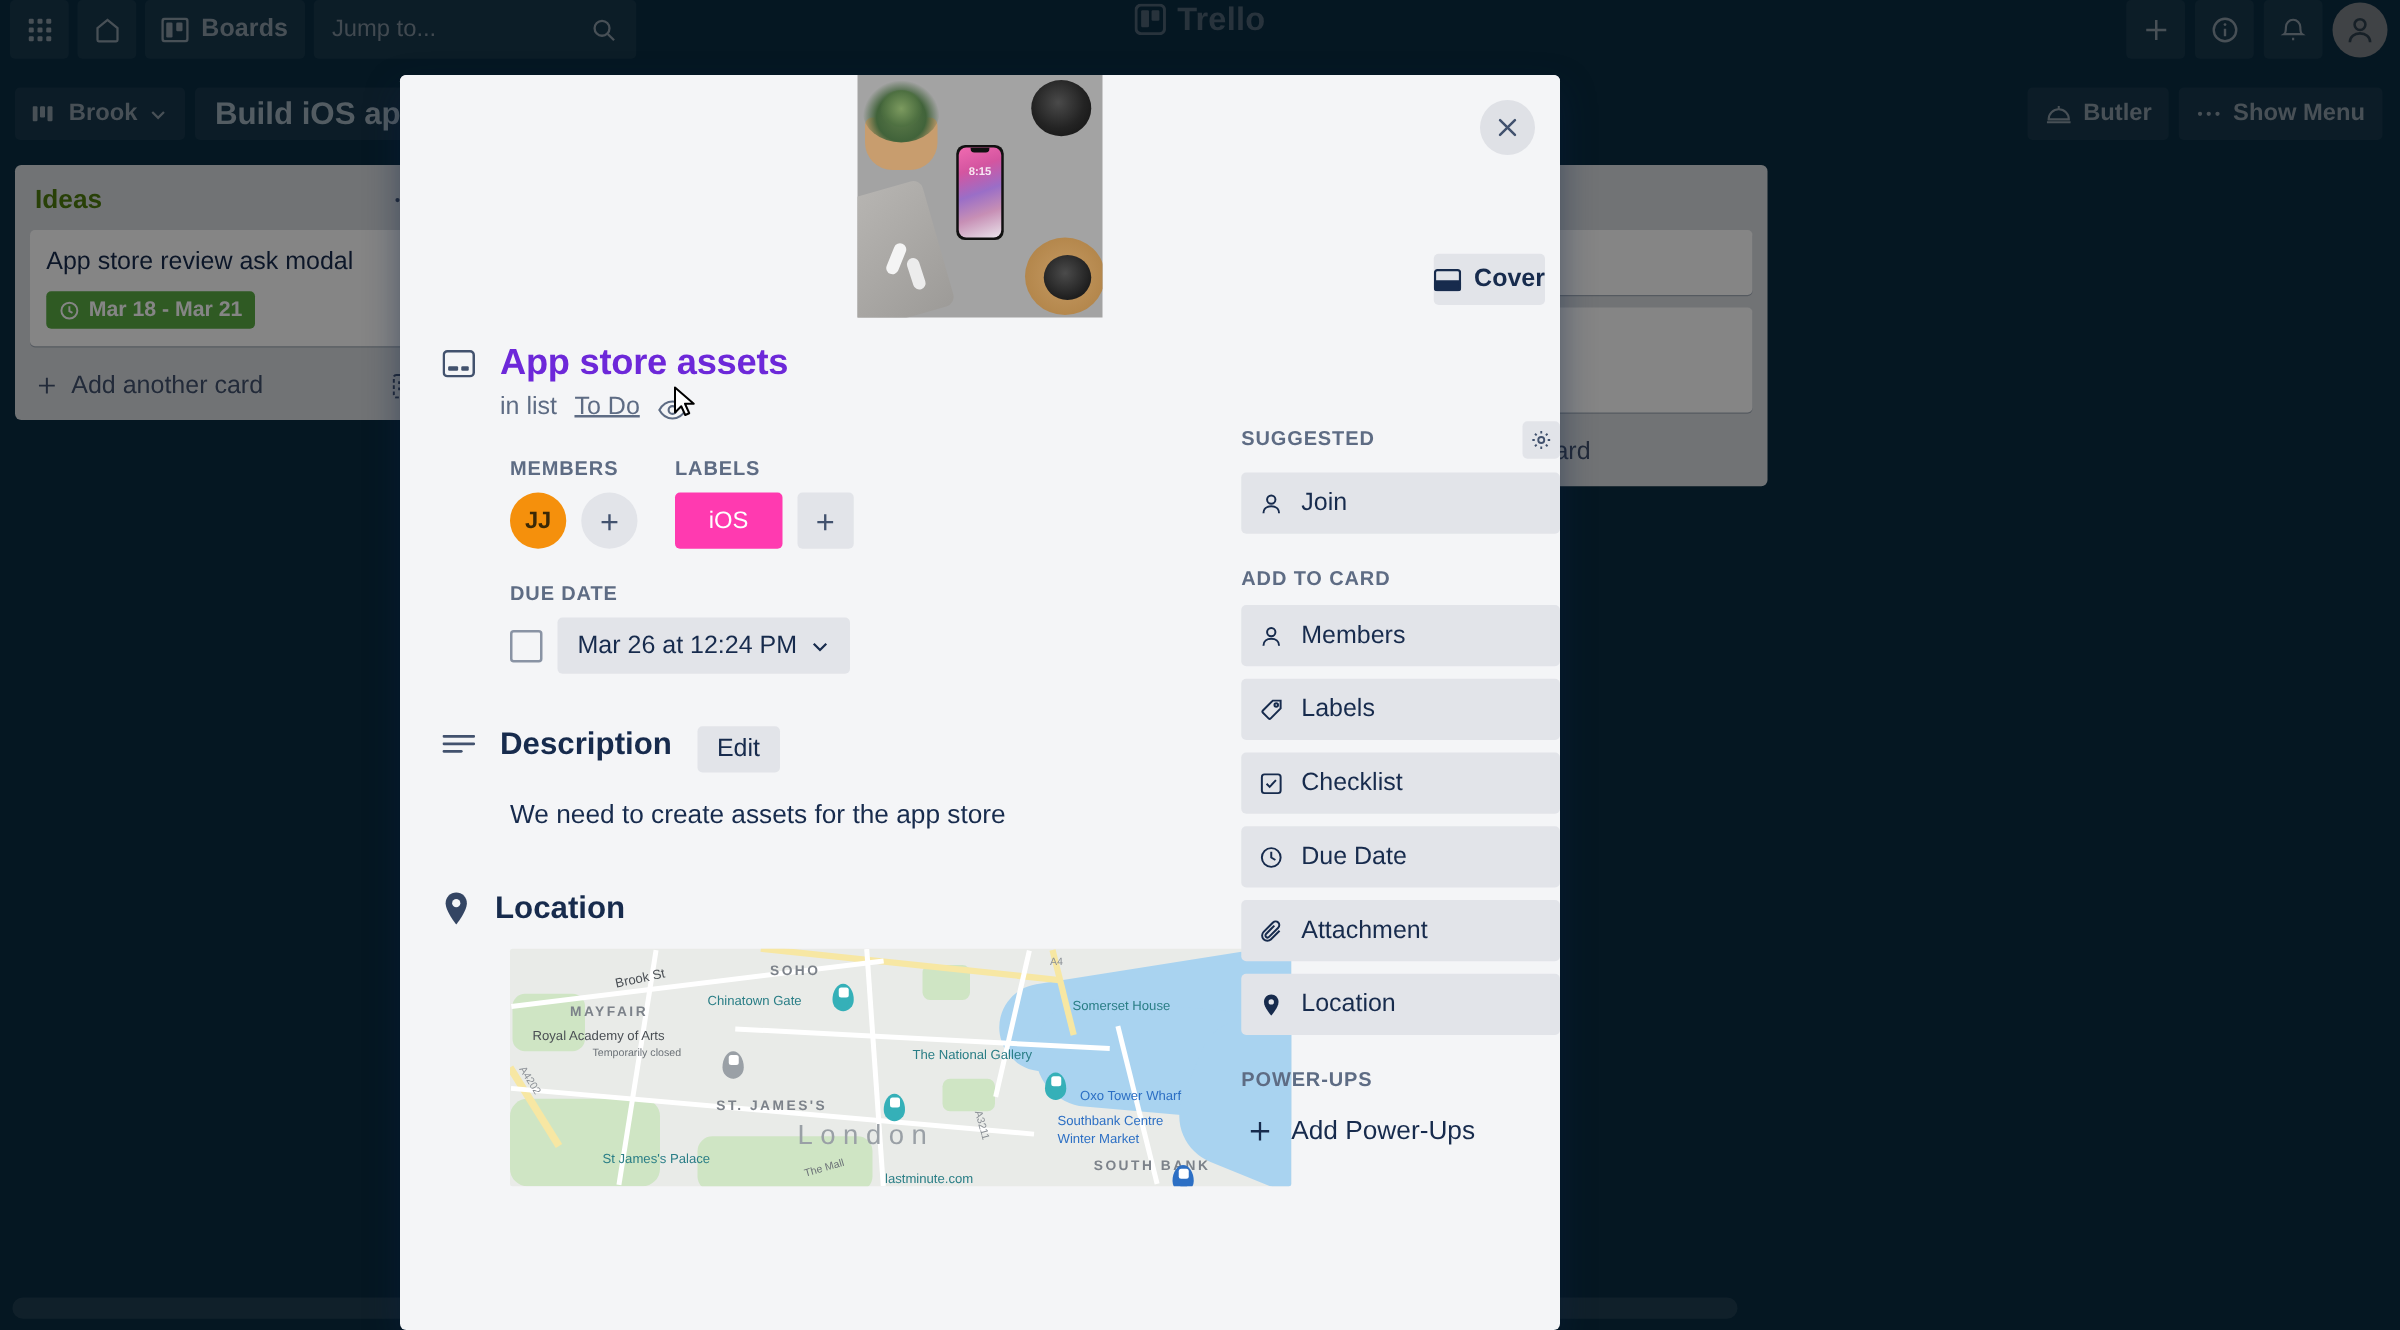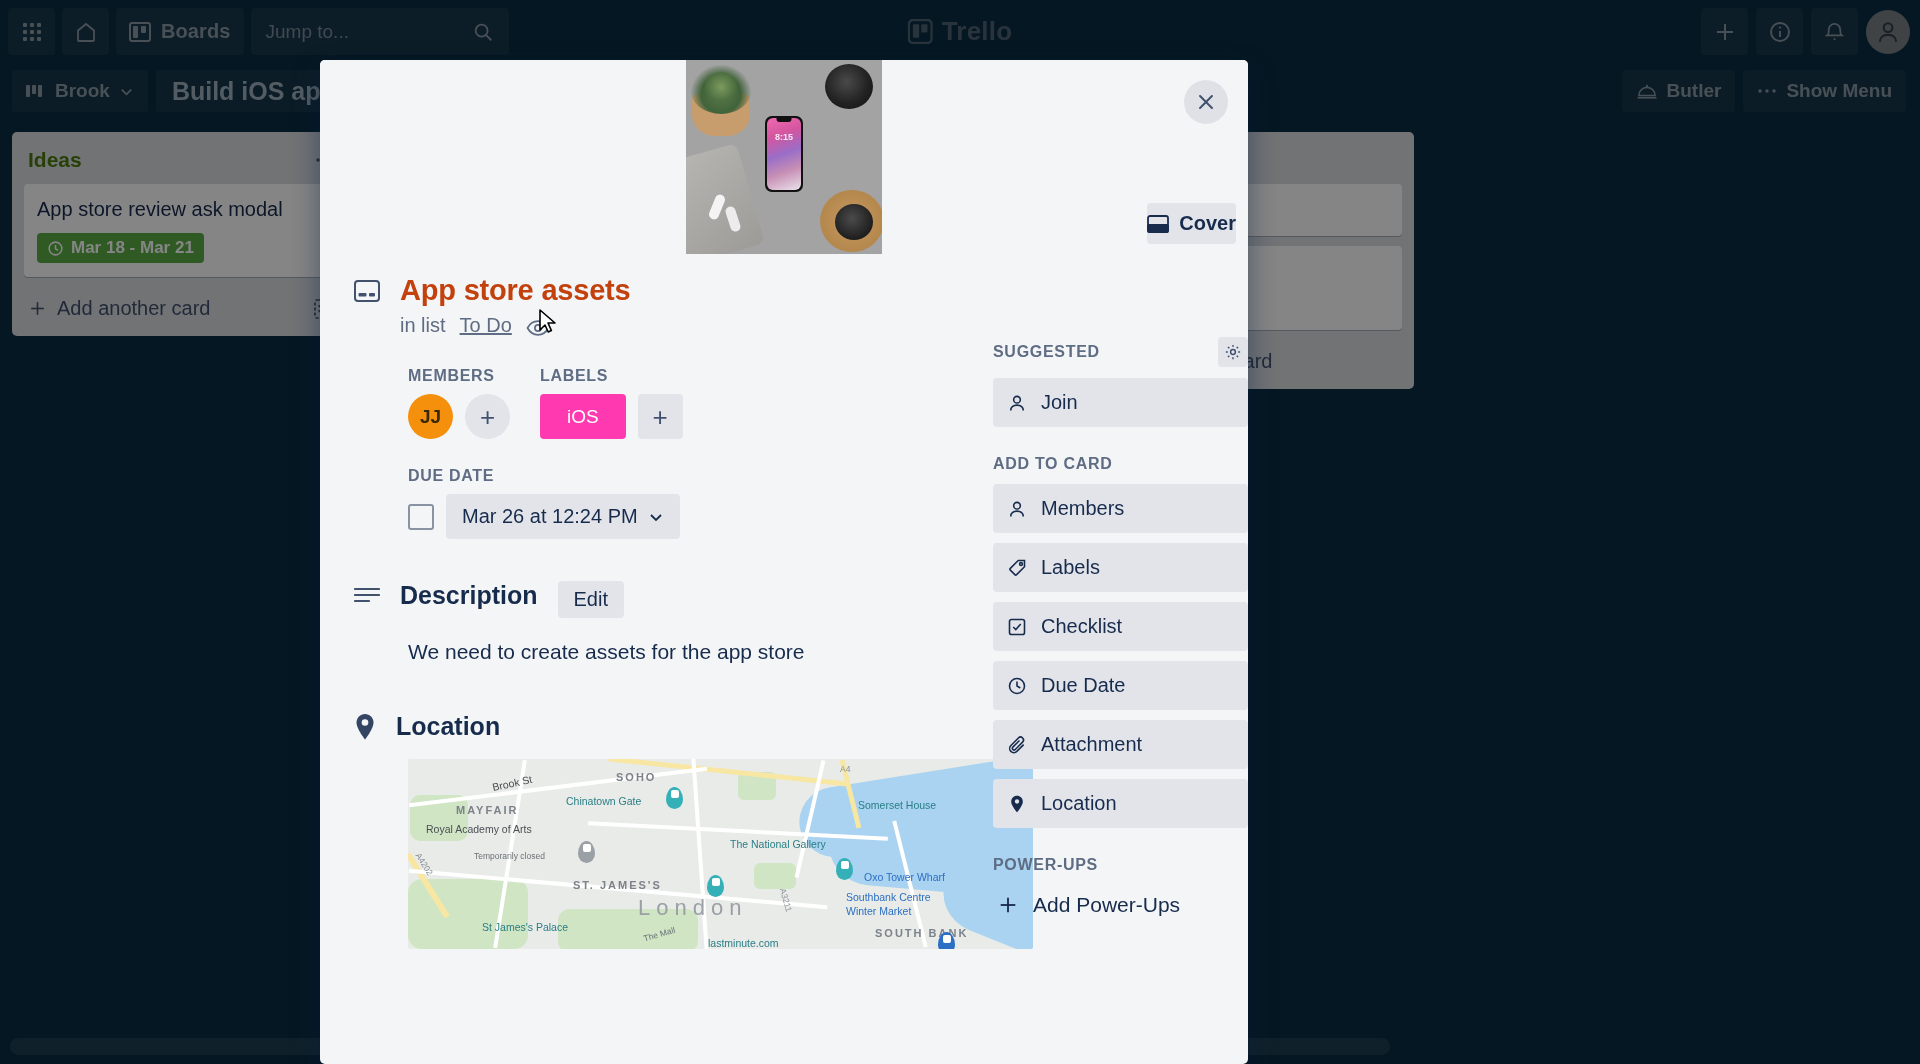--- a/index.html
+++ b/index.html
@@ -9,21 +9,21 @@
     font-family: "Liberation Sans", sans-serif;
     background: #07293d;
   }
 
   
   #board-root { position: absolute; inset: 0; background: #0a2c41; }
 
   
   #top-nav {
     position: absolute; top: 0; left: 0; width: 1920px; height: 63px;
-    background: #0b2d42; display: flex; align-items: center; padding: 0 8px;
+    background: #0b2d42; display: flex; align-items: flex-start; padding: 0 8px;
   }
   .nav-btn {
     height: 47px; display: flex; align-items: center; gap: 10px;
     padding: 0 13px; margin-right: 7px; border-radius: 4px;
     background: rgba(255,255,255,0.055);
     color: #8b9aa6; font-size: 20px; font-weight: 700;
     letter-spacing: .1px;
   }
   .nav-btn.sq { width: 47px; padding: 0; justify-content: center; }
   #nav-search {
@@ -192,21 +192,21 @@
     position: absolute; right: 20px; top: 20px;
     width: 44px; height: 44px; border-radius: 50%;
     background: #dfe1e6; display: flex; align-items: center; justify-content: center;
     color: #42526e;
   }
 
   
   #modal-body { position: relative; padding: 0 34px 0 34px; }
   #title-row { display: flex; align-items: flex-start; gap: 20px; padding-top: 20px; }
   #card-icon { color: #42526e; flex: 0 0 auto; margin-top: 6px; }
-  #card-title { font-size: 29px; font-weight: 700; color: #c2410c; letter-spacing: -.2px; }
+  #card-title { font-size: 29px; font-weight: 700; color: #6d28d9; letter-spacing: -.2px; }
   #in-list-row {
     display: flex; align-items: flex-end; gap: 14px;
     margin-top: 7px; color: #5e6c84; font-size: 20px;
   }
   #in-list-name { text-decoration: underline; }
 
   #meta-grid { margin-left: 54px; margin-top: 30px; display: flex; gap: 0; }
   .meta-col { margin-right: 0; }
   .meta-label {
     color: #5e6c84; font-size: 16px; font-weight: 700;
@@ -737,21 +737,21 @@
 
       <div class="mp pin" style="left:258px; top:28px;">
           <span class="dotc"></span>
         </div>
       <div class="mp mlabel poi" style="left:158px; top:36px;">Chinatown Gate</div>
 
       <div class="mp pin gray" style="left:170px; top:60px;">
           <span class="dotc"></span>
         </div>
       <div class="mp mlabel" style="left:18px; top:64px;">Royal Academy of Arts</div>
-      <div class="mp mlabel sub" style="left:66px; top:78px;margin-top:14px;">Temporarily closed</div>
+      <div class="mp mlabel sub" style="left:66px; top:78px;">Temporarily closed</div>
 
       <div class="mp pin" style="left:299px; top:72px;">
           <span class="dotc"></span>
         </div>
       <div class="mp mlabel poi" style="left:322px; top:79px;">The National Gallery</div>
 
       <div class="mp pin" style="left:428px; top:33px;">
           <span class="dotc"></span>
         </div>
       <div class="mp mlabel poi" style="left:450px; top:40px;">Somerset House</div>

